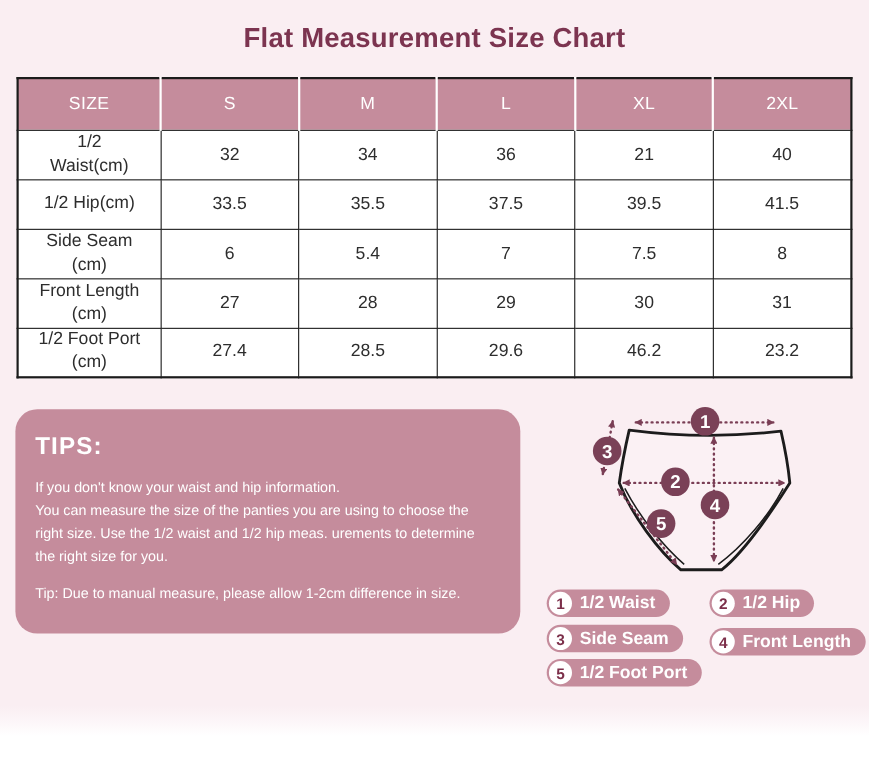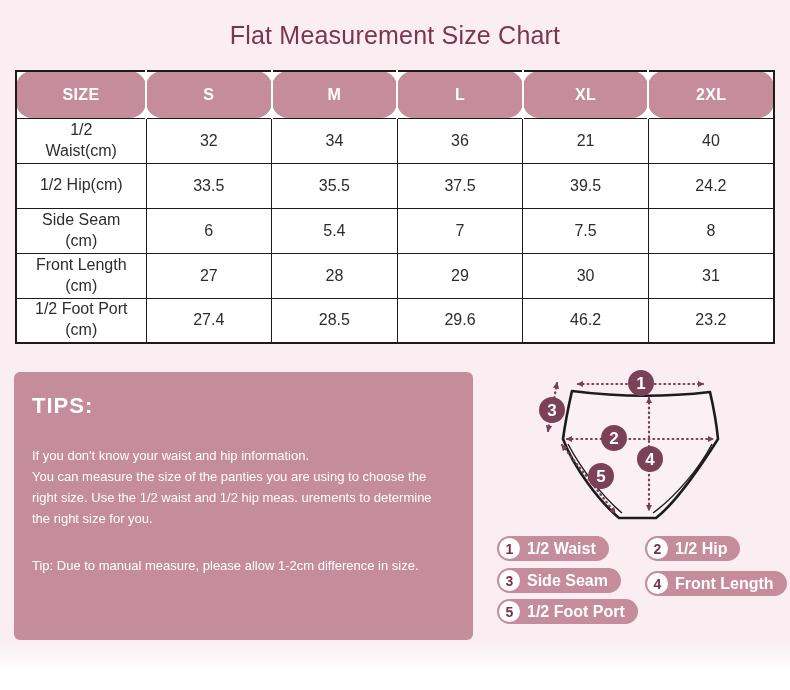--- a/index.html
+++ b/index.html
@@ -4,51 +4,50 @@
 <style>
   * { margin:0; padding:0; box-sizing:border-box; }
   html,body { width:790px; }
   body { font-family:"Liberation Sans", sans-serif; }
   .page {
     position:relative; width:790px; height:690px; overflow:hidden;
     background:linear-gradient(180deg, #faeef2 0%, #faeef2 93%, #fdf8fa 95.5%, #ffffff 97%);
   }
   .title {
     position:absolute; top:21px; left:0; width:100%; text-align:center;
-    font-size:25px; font-weight:normal; color:#7c3450; letter-spacing:0.2px;
+    font-size:25px; font-weight:bold; color:#7c3450; letter-spacing:0.2px;
   }
   
   table.size-table {
     position:absolute; left:15px; top:70px; width:760px;
     border-collapse:collapse; background:#ffffff;
     border:2px solid #1b1b1b; table-layout:fixed;
   }
   table.size-table col.c0 { width:130px; }
   table.size-table th {
-    background:#c58c9c; color:#ffffff; font-weight:bold; font-size:16px;
+    background:#c58c9c; color:#ffffff; font-weight:normal; font-size:16px;
     height:47px; border-right:2px solid #ffffff; border-bottom:1.5px solid #1b1b1b;
     letter-spacing:0.3px;
-    border-radius:16px;
   }
   table.size-table th:last-child { border-right:none; }
   table.size-table td {
     border:1px solid #1b1b1b; text-align:center; vertical-align:middle;
     font-size:16px; color:#2d2d2d; height:45px; background:#ffffff;
   }
   td.lbl { font-size:15px; }
   .l1,.l2 { display:block; line-height:1.3; }
   .l2:empty { display:none; }
   
   .tips-box {
-    position:absolute; left:14px; top:372px; width:459px; height:268px;
-    background:#c58c9c; border-radius:6px; color:#ffffff; padding:14px 15px;
+    position:absolute; left:14px; top:372px; width:459px; height:204px;
+    background:#c58c9c; border-radius:20px; color:#ffffff; padding:14px 15px;
   }
   .tips-heading { font-size:22px; font-weight:bold; margin:7px 0 0 3px; letter-spacing:1px; }
   .tips-box p {
-    font-size:13px; line-height:21px; white-space:pre-line; margin:26px 0 0 3px;
+    font-size:13px; line-height:21px; white-space:pre-line; margin:13px 0 0 3px;
     font-weight:500;
   }
   
   svg.diagram { position:absolute; left:533px; top:365px; width:212px; height:165px; }
   
   .pill {
     position:absolute; height:25px; display:inline-flex; align-items:center;
     background:#c58c9c; border-radius:13px; padding:0 13px 0 2px; gap:7px;
     color:#ffffff; font-weight:bold; font-size:16px; white-space:nowrap;
   }
@@ -103,21 +102,21 @@
       </tr>
       <tr>
         <td class="lbl">
           <span class="l1">1/2 Hip(cm)</span>
 
         </td>
         <td>33.5</td>
         <td>35.5</td>
         <td>37.5</td>
         <td>39.5</td>
-        <td>24.2</td>
+        <td>41.5</td>
       </tr>
       <tr>
         <td class="lbl">
           <span class="l1">Side Seam</span>
           <span class="l2">(cm)</span>
         </td>
         <td>6</td>
         <td>5.4</td>
         <td>7</td>
         <td>7.5</td>

